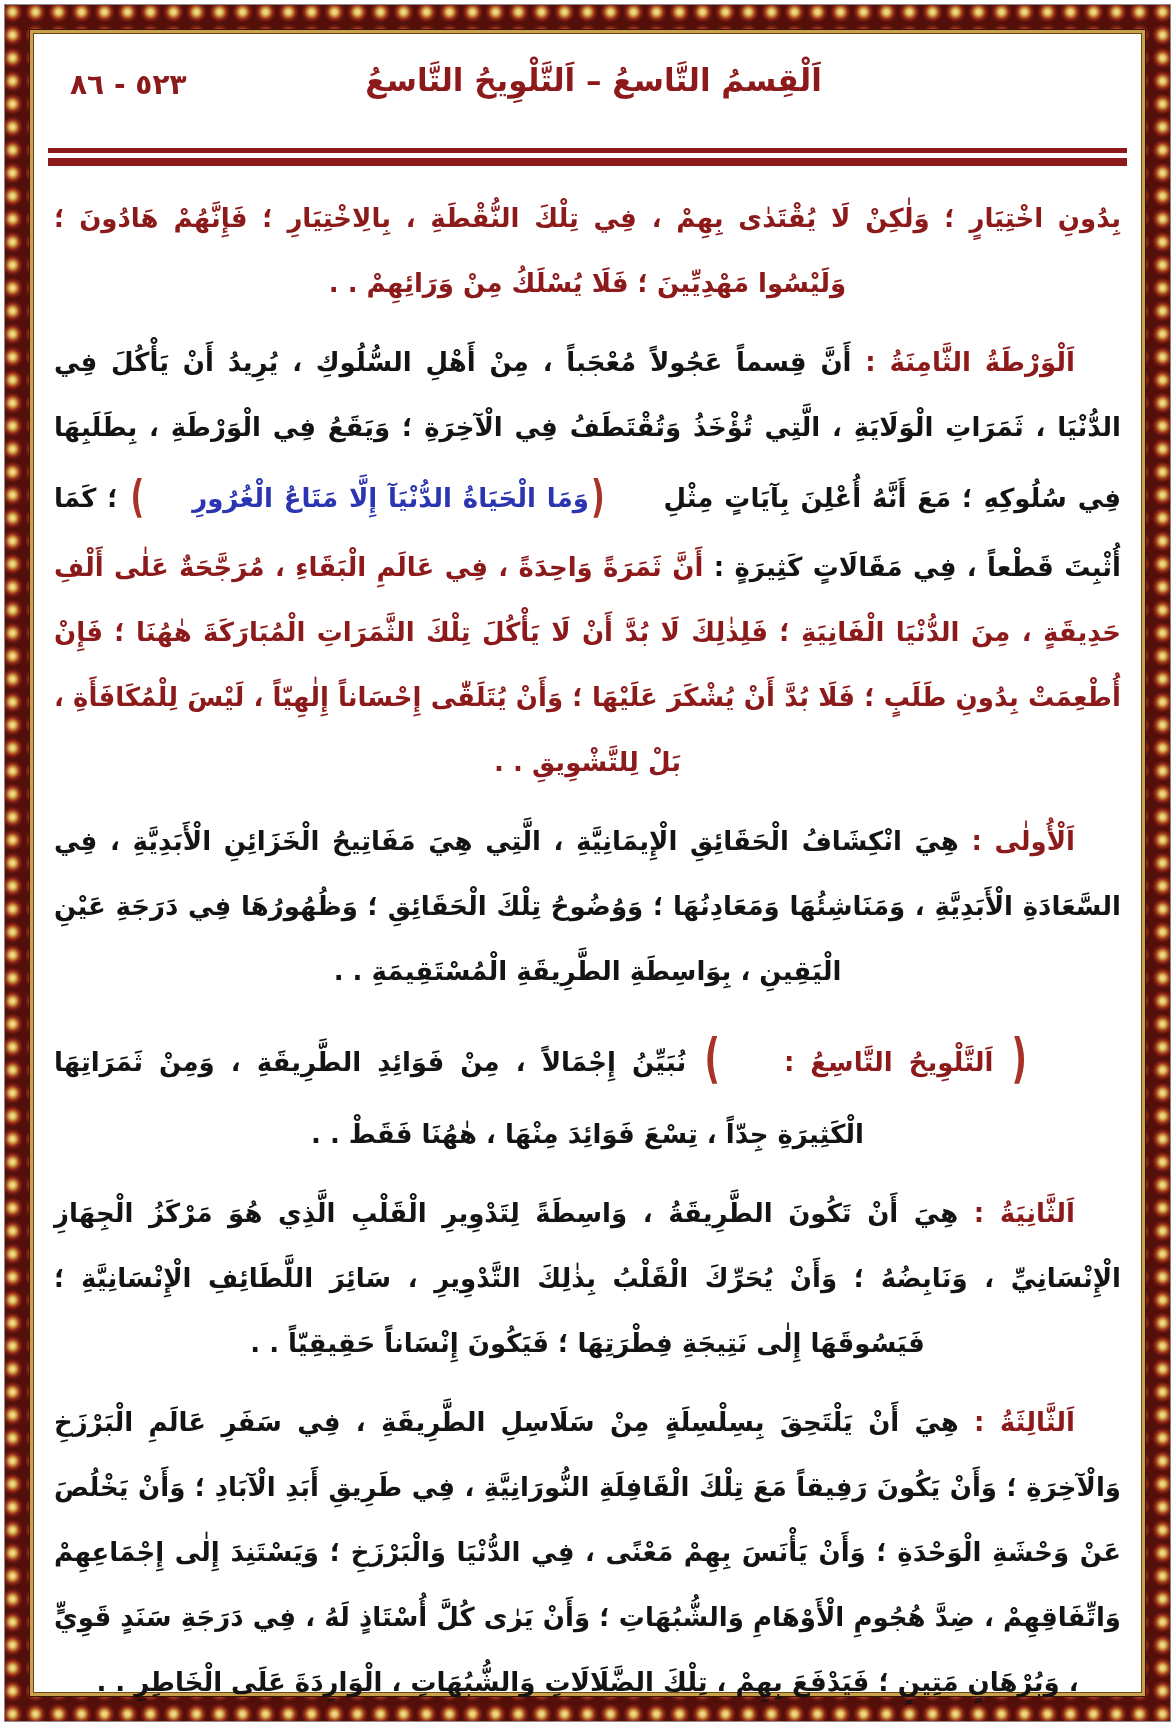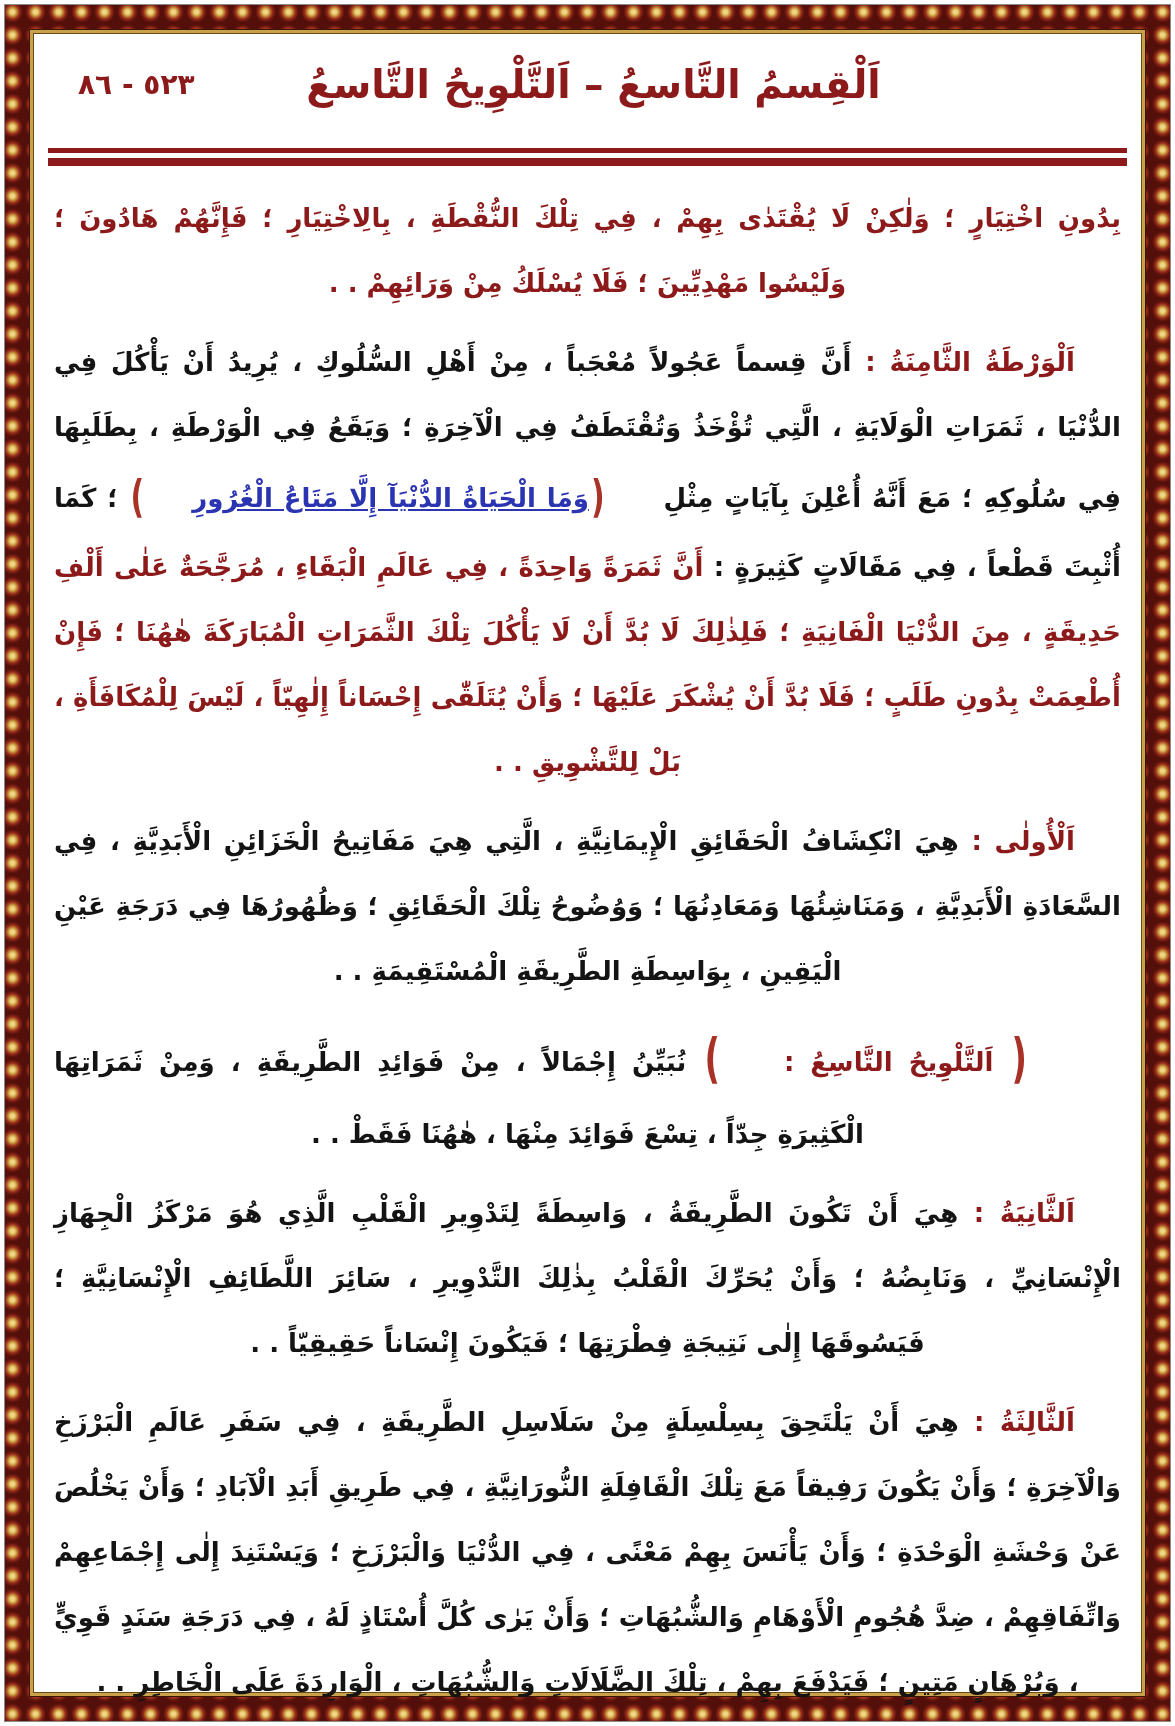--- a/index.html
+++ b/index.html
@@ -19,48 +19,48 @@
     border:1px solid #8a8a8a;
   }
   .inner {
     position:absolute; inset:33px;
     background:#ffffff;
     border:1px solid #6b4a16;
     box-shadow: 0 0 0 3px #c9a14b, 0 0 0 4px #3b1507;
   }
   .header { position:relative; padding-top:28px; height:76px; }
   .pagenum {
-    position:absolute; left:44px; top:34px;
+    position:absolute; left:36px; top:34px;
     color:#8d1a1a; font-size:28px; font-weight:bold;
     letter-spacing:2px;
   }
   .title {
     display:block; text-align:center;
-    color:#8d1a1a; font-size:39px; font-weight:bold;
+    color:#8d1a1a; font-size:31px; font-weight:bold;
     direction:rtl;
     padding-left:12px;
   }
   .double-rule {
     margin:10px 14px 16px;
     height:18px;
     background:linear-gradient(#8d1a1a 0 5px, rgba(0,0,0,0) 5px 10px, #8d1a1a 10px 18px);
   }
   .content {
     direction:rtl;
     padding:4px 20px 0;
     color:#141414;
     font-size:26px; font-weight:bold;
     line-height:2.5;
     text-align:justify;
     text-align-last:center;
   }
   .content p { margin:0 0 14px; }
   .content p.indent { text-indent:46px; }
   .red  { color:#8d1a1a; }
-  .blue { color:#2b35b2;text-decoration:underline; }
+  .blue { color:#2b35b2; }
   .bracket {
     color:#a93226; font-weight:bold;
     display:inline-block; transform:scaleY(1.5);
     font-size:1.15em; padding:0 2px;
   }
   .bracket.big { font-size:1.3em; transform:scaleY(1.6); }
 </style>
 </head>
 <body>
 

